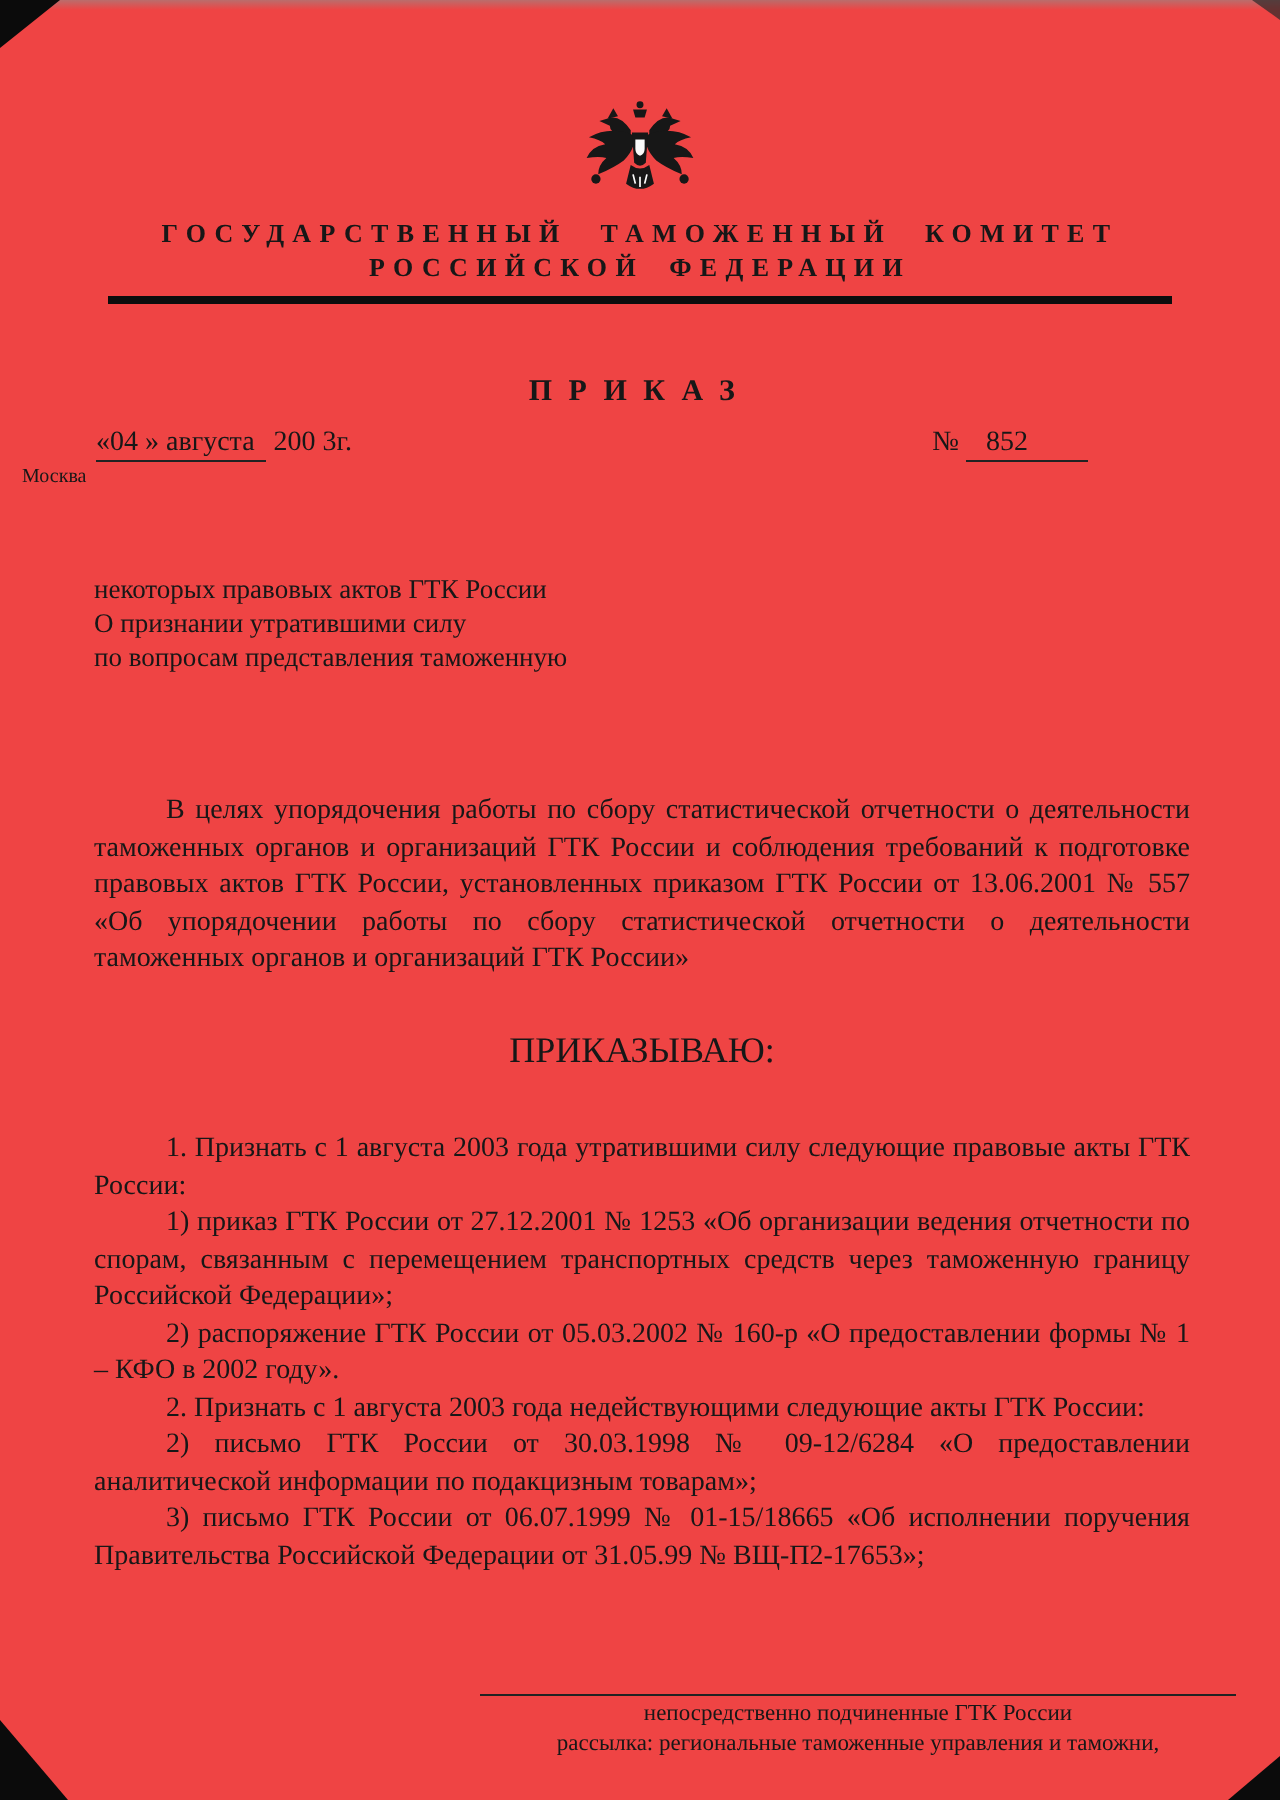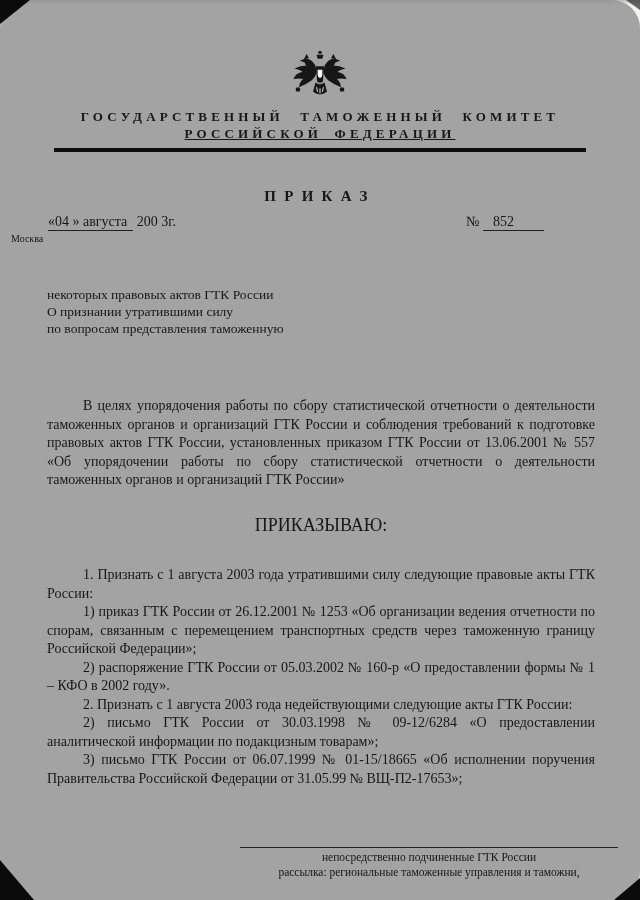--- a/index.html
+++ b/index.html
@@ -2,34 +2,34 @@
 <html><head>
 <meta charset="utf-8">
 <style>
   html,body{margin:0;padding:0;}
   body{
     width:640px;height:900px;position:relative;overflow:hidden;
     background:#f3f3f1;
     font-family:"Liberation Serif", serif;
     color:#171717;
   }
-  .page{position:absolute;inset:0;background:#a3a3a3;border-radius:28px;}
+  .page{position:absolute;inset:0;background:#ef4444;}
   .top-edge{position:absolute;top:0;left:0;right:0;height:5px;
     background:linear-gradient(#8f8f8d,rgba(255,255,255,0));opacity:.55;}
   .corner{position:absolute;width:0;height:0;}
   .corner-tl{top:0;left:0;border-top:24px solid #0b0b0b;border-right:30px solid transparent;}
   .corner-tr{top:0;right:0;border-top:10px solid #2a2a2a;border-left:14px solid transparent;opacity:.7;}
   .corner-bl{bottom:0;left:0;border-bottom:40px solid #0b0b0b;border-right:34px solid transparent;}
   .corner-br{bottom:0;right:0;border-bottom:22px solid #0b0b0b;border-left:26px solid transparent;}
 
   .emblem{padding-top:48px;text-align:center;line-height:0;}
 
   .org{margin-top:6px;text-align:center;font-weight:bold;}
   .org-line1{font-size:13px;letter-spacing:.32em;word-spacing:.7em;line-height:17px;}
-  .org-line2{font-size:13px;letter-spacing:.32em;word-spacing:.4em;line-height:17px;text-decoration:underline;}
+  .org-line2{font-size:13px;letter-spacing:.32em;word-spacing:.4em;line-height:17px;}
 
   .rule{width:532px;height:4px;background:#0d0d0d;margin:6px auto 0 auto;}
 
   .doc-title{margin-top:36px;text-align:center;font-weight:bold;
     font-size:15px;letter-spacing:.55em;}
 
   .meta-row{margin-top:9px;padding:0 48px;display:flex;
     justify-content:space-between;align-items:baseline;font-size:14px;}
   .u{border-bottom:1.2px solid #222;padding:0 6px 1px 0;}
   .number{margin-right:48px;}
@@ -108,21 +108,21 @@
     <div>некоторых правовых актов ГТК России</div>
     <div>О признании утратившими силу</div>
     <div>по вопросам представления таможенную</div>
   </div>
 
   <div class="body-block">
     <p class="para indent intro">В целях упорядочения работы по сбору статистической отчетности о деятельности таможенных органов и организаций ГТК России и соблюдения требований к подготовке правовых актов ГТК России, установленных приказом ГТК России от 13.06.2001 № 557 «Об упорядочении работы по сбору статистической отчетности о деятельности таможенных органов и организаций ГТК России»</p>
     <p class="command">ПРИКАЗЫВАЮ:</p>
     <div class="items">
       <p class="para indent">1. Признать с 1 августа 2003 года утратившими силу следующие правовые акты ГТК России:</p>
-      <p class="para indent">1) приказ ГТК России от 26.12.2001 № 1253 «Об организации ведения отчетности по спорам, связанным с перемещением транспортных средств через таможенную границу Российской Федерации»;</p>
+      <p class="para indent">1) приказ ГТК России от 27.12.2001 № 1253 «Об организации ведения отчетности по спорам, связанным с перемещением транспортных средств через таможенную границу Российской Федерации»;</p>
       <p class="para indent">2) распоряжение ГТК России от 05.03.2002 № 160-р «О предоставлении формы № 1 – КФО в 2002 году».</p>
       <p class="para indent">2. Признать с 1 августа 2003 года недействующими следующие акты ГТК России:</p>
       <p class="para indent">2) письмо ГТК России от 30.03.1998 № 09-12/6284 «О предоставлении аналитической информации по подакцизным товарам»;</p>
       <p class="para indent">3) письмо ГТК России от 06.07.1999 № 01-15/18665 «Об исполнении поручения Правительства Российской Федерации от 31.05.99 № ВЩ-П2-17653»;</p>
     </div>
   </div>
 
   <div class="footer">
     <div>непосредственно  подчиненные ГТК России</div>
     <div>рассылка: региональные таможенные управления и таможни,</div>

